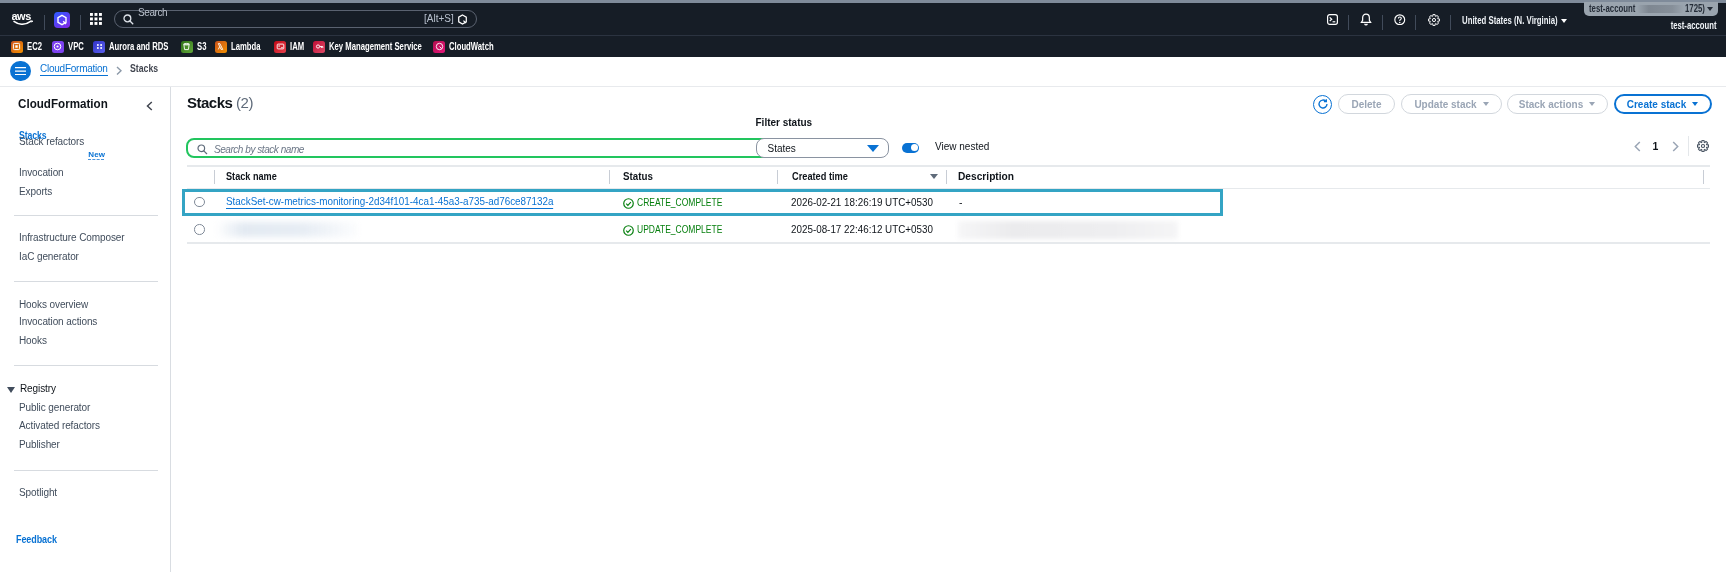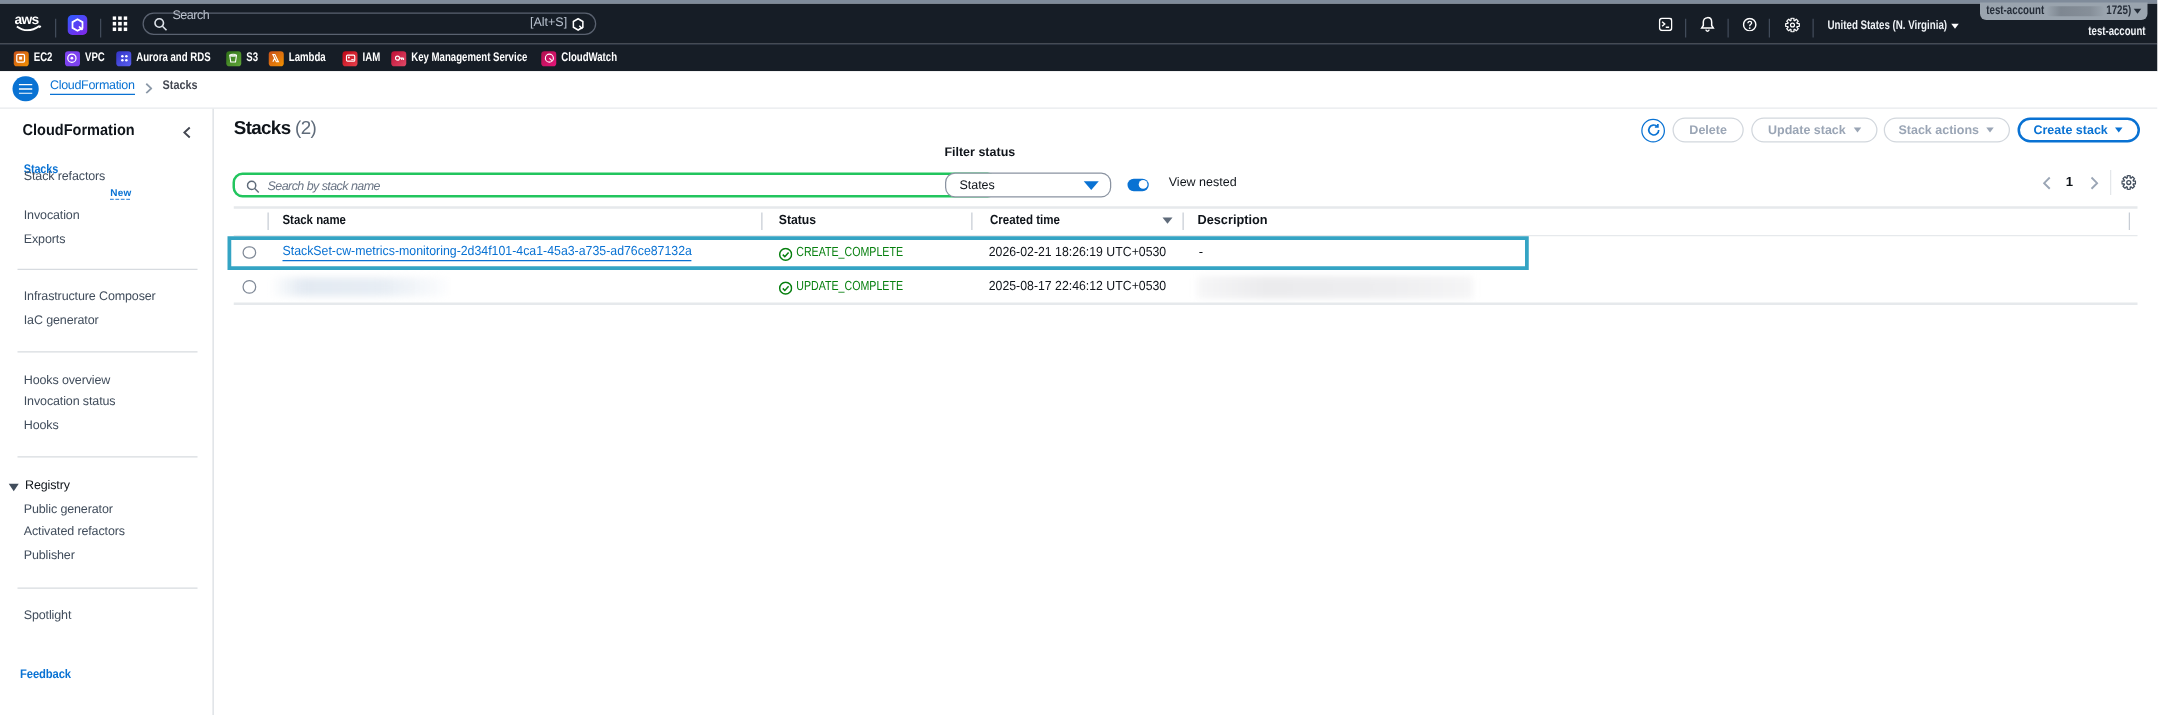--- a/index.html
+++ b/index.html
@@ -248,21 +248,21 @@
 <div class="sbi abs blue" style="top:129.5px;font-weight:bold;display:inline-block;transform:scaleX(0.87);transform-origin:0 50%;">Stacks</div>
 <div class="sbi abs" style="top:136px">Stack refactors</div>
 <div class="abs" style="left:88.3px;top:149.6px;font-size:8px;font-weight:bold;color:#0972d3;letter-spacing:0.1px;">New<div style="margin-top:0.5px;border-bottom:1.3px dashed #4b95dd;width:16px"></div></div>
 <div class="sbi abs" style="top:166.5px">Invocation</div>
 <div class="sbi abs" style="top:185.5px">Exports</div>
 <div class="sbdiv abs" style="top:215px"></div>
 <div class="sbi abs" style="top:232.4px">Infrastructure Composer</div>
 <div class="sbi abs" style="top:251.1px">IaC generator</div>
 <div class="sbdiv abs" style="top:281px"></div>
 <div class="sbi abs" style="top:298.5px">Hooks overview</div>
-<div class="sbi abs" style="top:316.3px">Invocation status</div>
+<div class="sbi abs" style="top:316.3px">Invocation actions</div>
 <div class="sbi abs" style="top:335.2px">Hooks</div>
 <div class="sbdiv abs" style="top:365px"></div>
 <div class="abs" style="left:7px;top:386.9px;width:0;height:0;border-left:4.7px solid transparent;border-right:4.7px solid transparent;border-top:6px solid #414d5c;"></div>
 <div class="sbi abs" style="top:383.3px;left:20px;font-weight:normal;color:#0f141a">Registry</div>
 <div class="sbi abs" style="top:401.9px">Public generator</div>
 <div class="sbi abs" style="top:420.1px">Activated refactors</div>
 <div class="sbi abs" style="top:438.6px">Publisher</div>
 <div class="sbdiv abs" style="top:470px"></div>
 <div class="sbi abs" style="top:487.2px">Spotlight</div>
 <div class="sbi abs blue" style="top:533.7px;left:15.5px;font-weight:bold;display:inline-block;transform:scaleX(0.9);transform-origin:0 50%;">Feedback</div>

